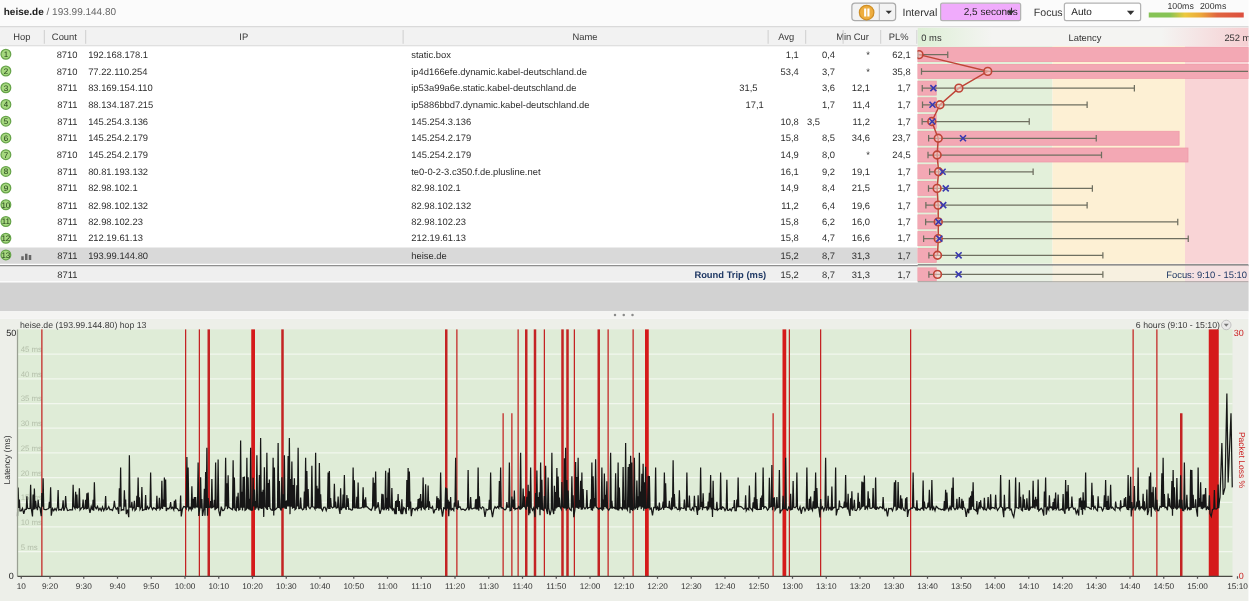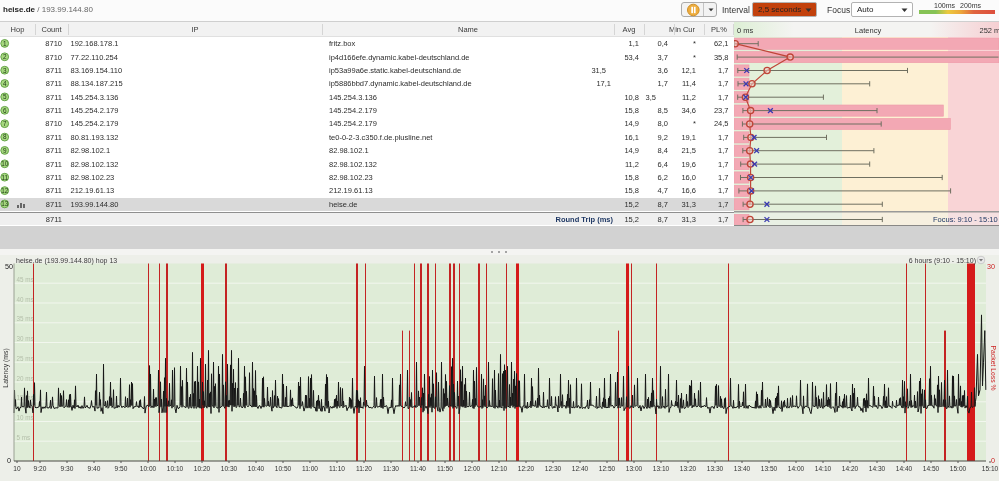--- a/index.html
+++ b/index.html
@@ -14,21 +14,21 @@
   <span style="position:absolute;left:681px;top:2px;width:36px;height:15px;border:1px solid #ababab;border-radius:3px;background:#f3f3f3">
      <span style="position:absolute;left:20.5px;top:0;width:1px;height:13px;background:#c4c4c4"></span>
      <svg width="36" height="15" style="position:absolute;left:0;top:0">
        <circle cx="11.3" cy="7" r="5.8" fill="#eead3e" stroke="#cf8f27" stroke-width="1"></circle>
        <rect x="9.3" y="3.8" width="1.7" height="6.4" fill="#fff"></rect>
         <rect x="11.9" y="3.8" width="1.7" height="6.4" fill="#fff"></rect>
        <path d="M 26.5 5.5 L 29 8.2 L 31.5 5.5 Z" fill="#333"></path>
      </svg>
   </span>
   <span style="position:absolute;left:722px;top:5px;font-size:8.5px;color:#333">Interval</span>
-  <span style="position:absolute;left:752px;top:2px;width:65px;height:15px;border:1px solid #b3b3b3;border-radius:2px;background:#c2410c;font-size:8px;color:#222;line-height:13px;padding-left:5px">2,5 seconds<svg width="8" height="8" style="position:absolute;right:3px;top:4px">
+  <span style="position:absolute;left:752px;top:2px;width:65px;height:15px;border:1px solid #b3b3b3;border-radius:2px;background:#f0abfc;font-size:8px;color:#222;line-height:13px;padding-left:18px">2,5 seconds<svg width="8" height="8" style="position:absolute;right:3px;top:4px">
         <path d="M 0.5 1.5 L 3.5 5 L 6.5 1.5 Z" fill="#333"></path>
       </svg></span>
   <span style="position:absolute;left:827px;top:5px;font-size:8.5px;color:#333">Focus</span>
   <span style="position:absolute;left:851px;top:2px;width:62px;height:15px;border:1px solid #b3b3b3;border-radius:2px;background:#fff;font-size:8px;color:#222;line-height:13px;padding-left:5px">Auto<svg width="8" height="8" style="position:absolute;right:3px;top:4px">
         <path d="M 0.5 1.5 L 3.5 5 L 6.5 1.5 Z" fill="#333"></path>
       </svg></span>
   <span style="position:absolute;left:934px;top:2px;font-size:7px;color:#333">100ms</span>
   <span style="position:absolute;left:960px;top:2px;font-size:7px;color:#333">200ms</span>
   <span style="position:absolute;left:919px;top:10px;width:76px;height:3.5px;background:linear-gradient(to right,#86c356 0%,#86c356 22%,#ecc93e 38%,#eca73a 55%,#e06540 72%,#dd4f3e 100%)"></span>
 </div>
@@ -47,21 +47,21 @@
   <span class="sep" style="left:322px"></span>
     <span class="sep" style="left:614px"></span>
   <span class="sep" style="left:644px"></span>
     <span class="sep" style="left:674px"></span>
   <span class="sep" style="left:704px"></span>
     <span class="sep" style="left:733px"></span>
 </div>
 <div style="position:absolute;left:0;top:37.0px;width:734px;height:13.38px;">
     <span class="c r" style="left:30px;width:32px">8710</span>
     <span class="c" style="left:70.5px">192.168.178.1</span>
-    <span class="c" style="left:329px">fritz.box</span>
+    <span class="c" style="left:329px">static.box</span>
     <span class="c r" style="left:607px;width:32px">1,1</span>
     <span class="c r" style="left:636px;width:32px">0,4</span>
     <span class="c r" style="left:664px;width:32px">*</span>
     <span class="c r" style="left:694px;width:34.5px">62,1</span>
   </div>
 <div style="position:absolute;left:0;top:50.4px;width:734px;height:13.38px;">
     <span class="c r" style="left:30px;width:32px">8710</span>
     <span class="c" style="left:70.5px">77.22.110.254</span>
     <span class="c" style="left:329px">ip4d166efe.dynamic.kabel-deutschland.de</span>
     <span class="c r" style="left:607px;width:32px">53,4</span>

